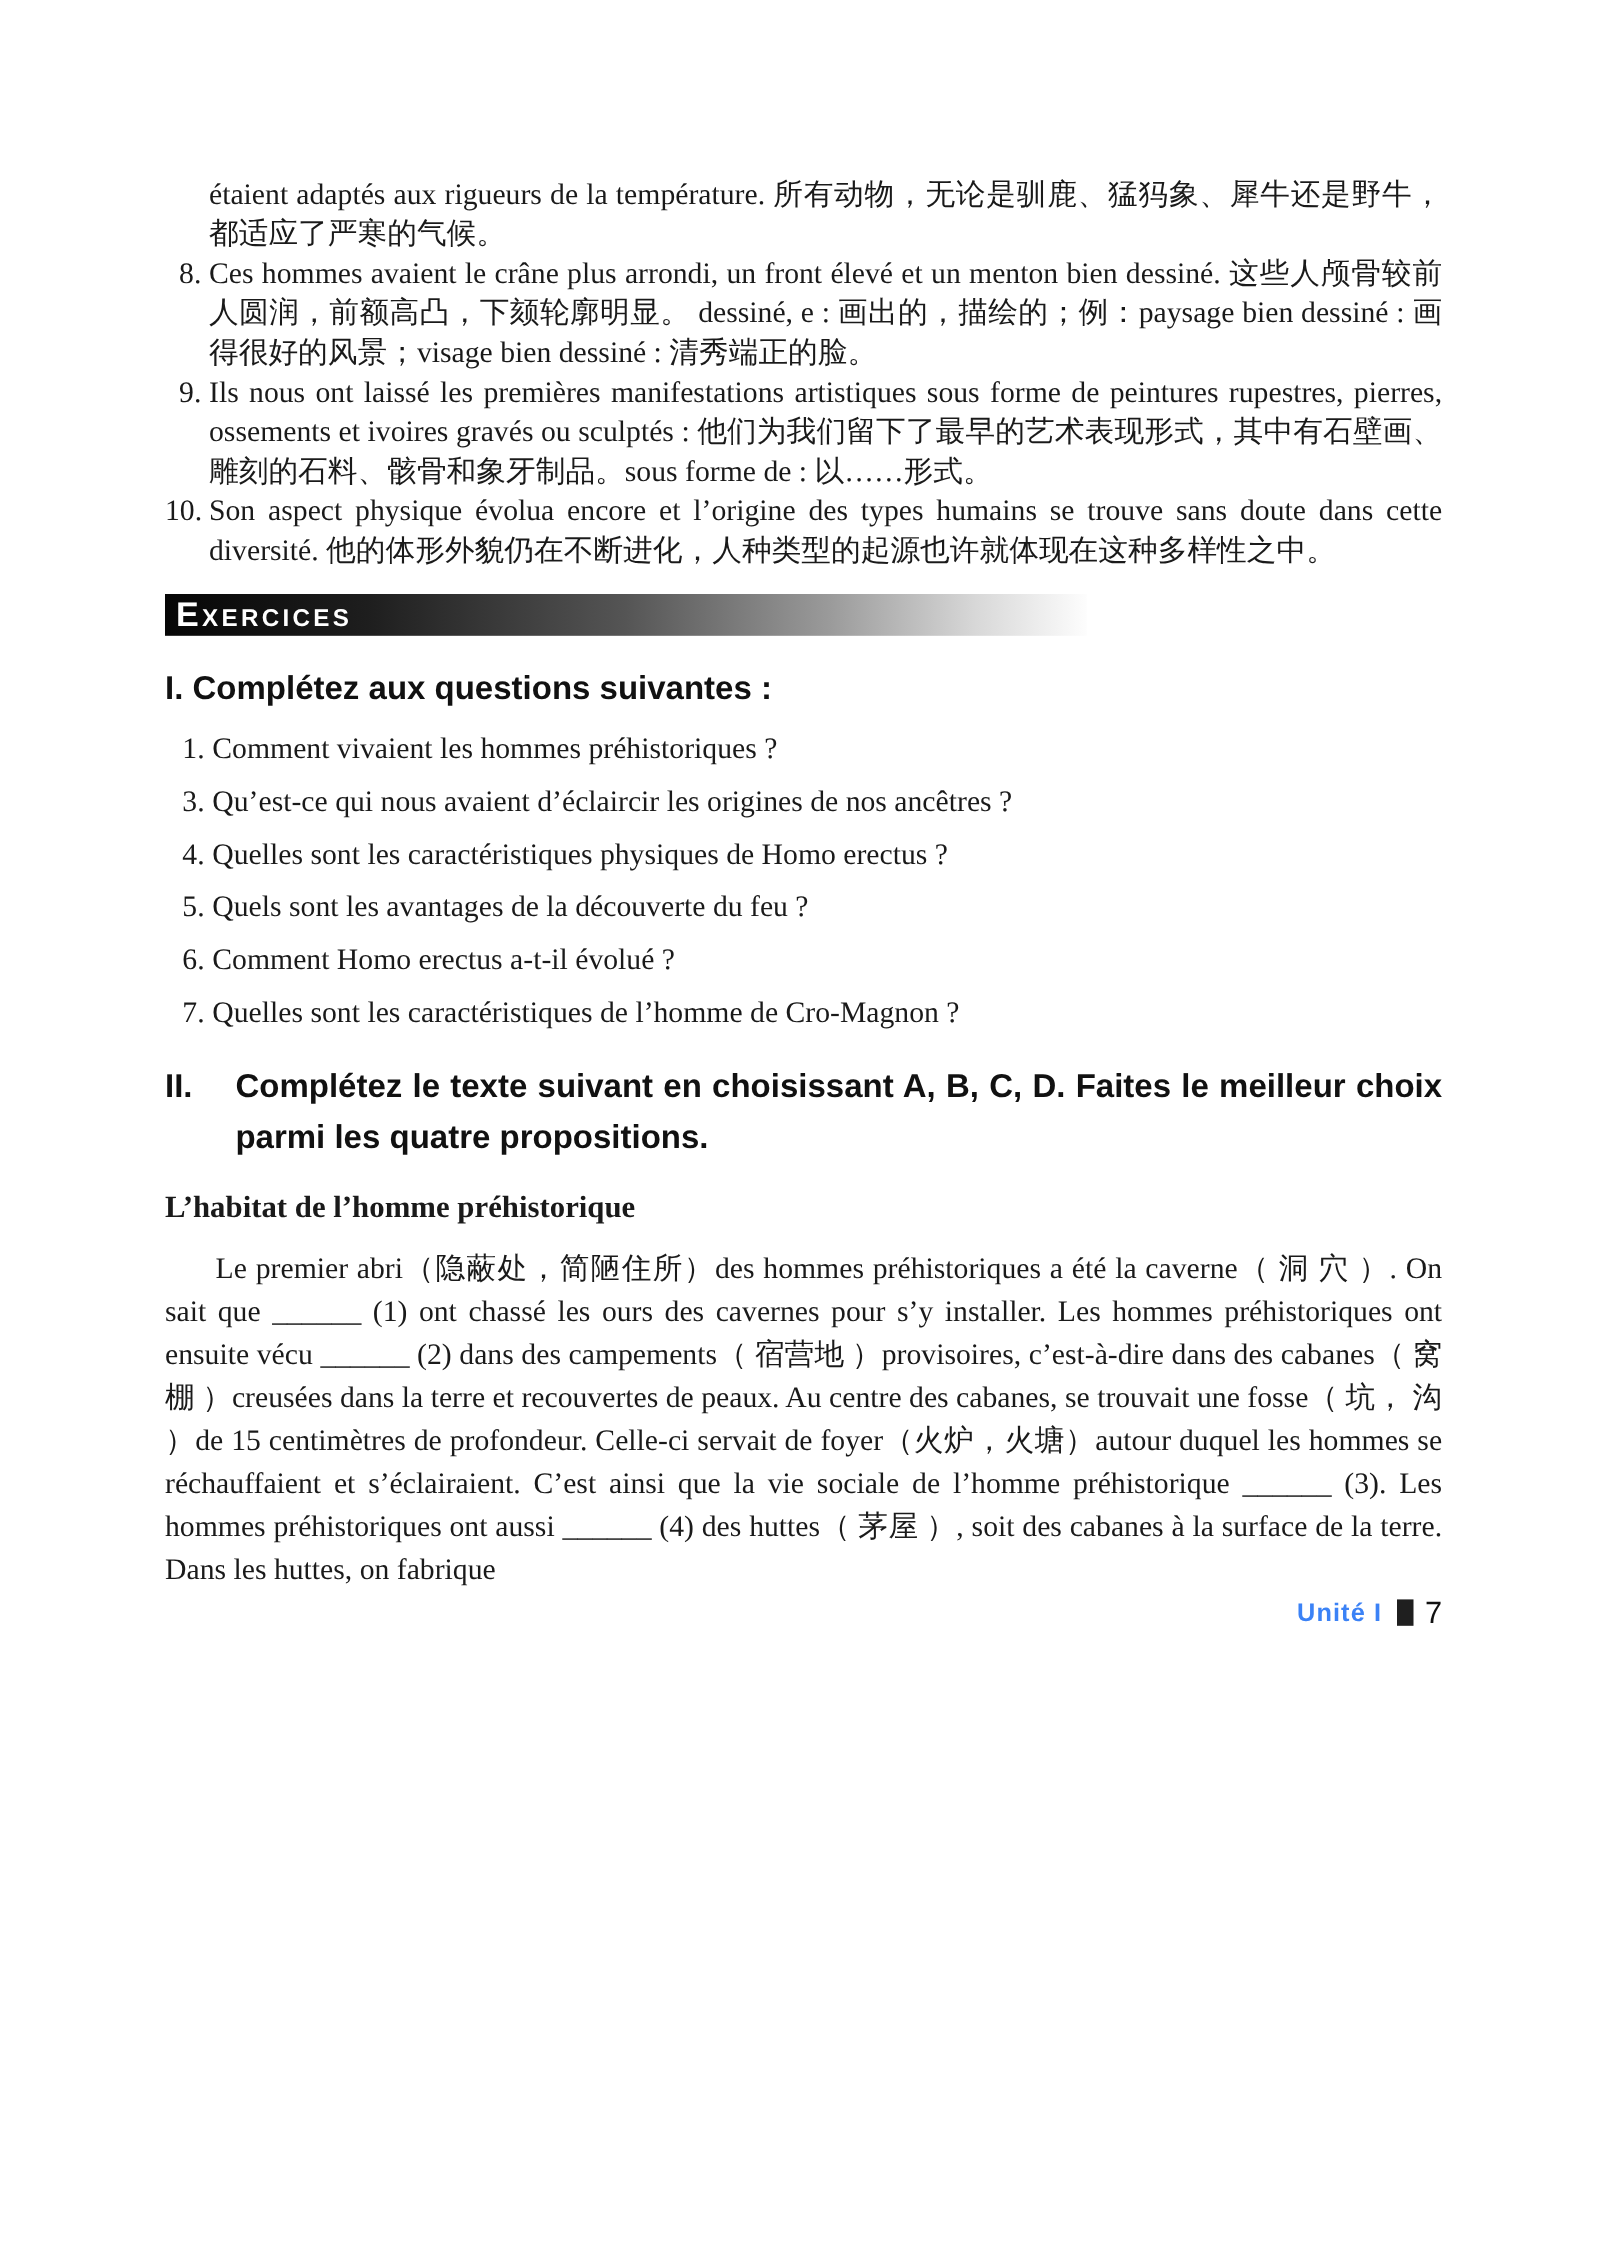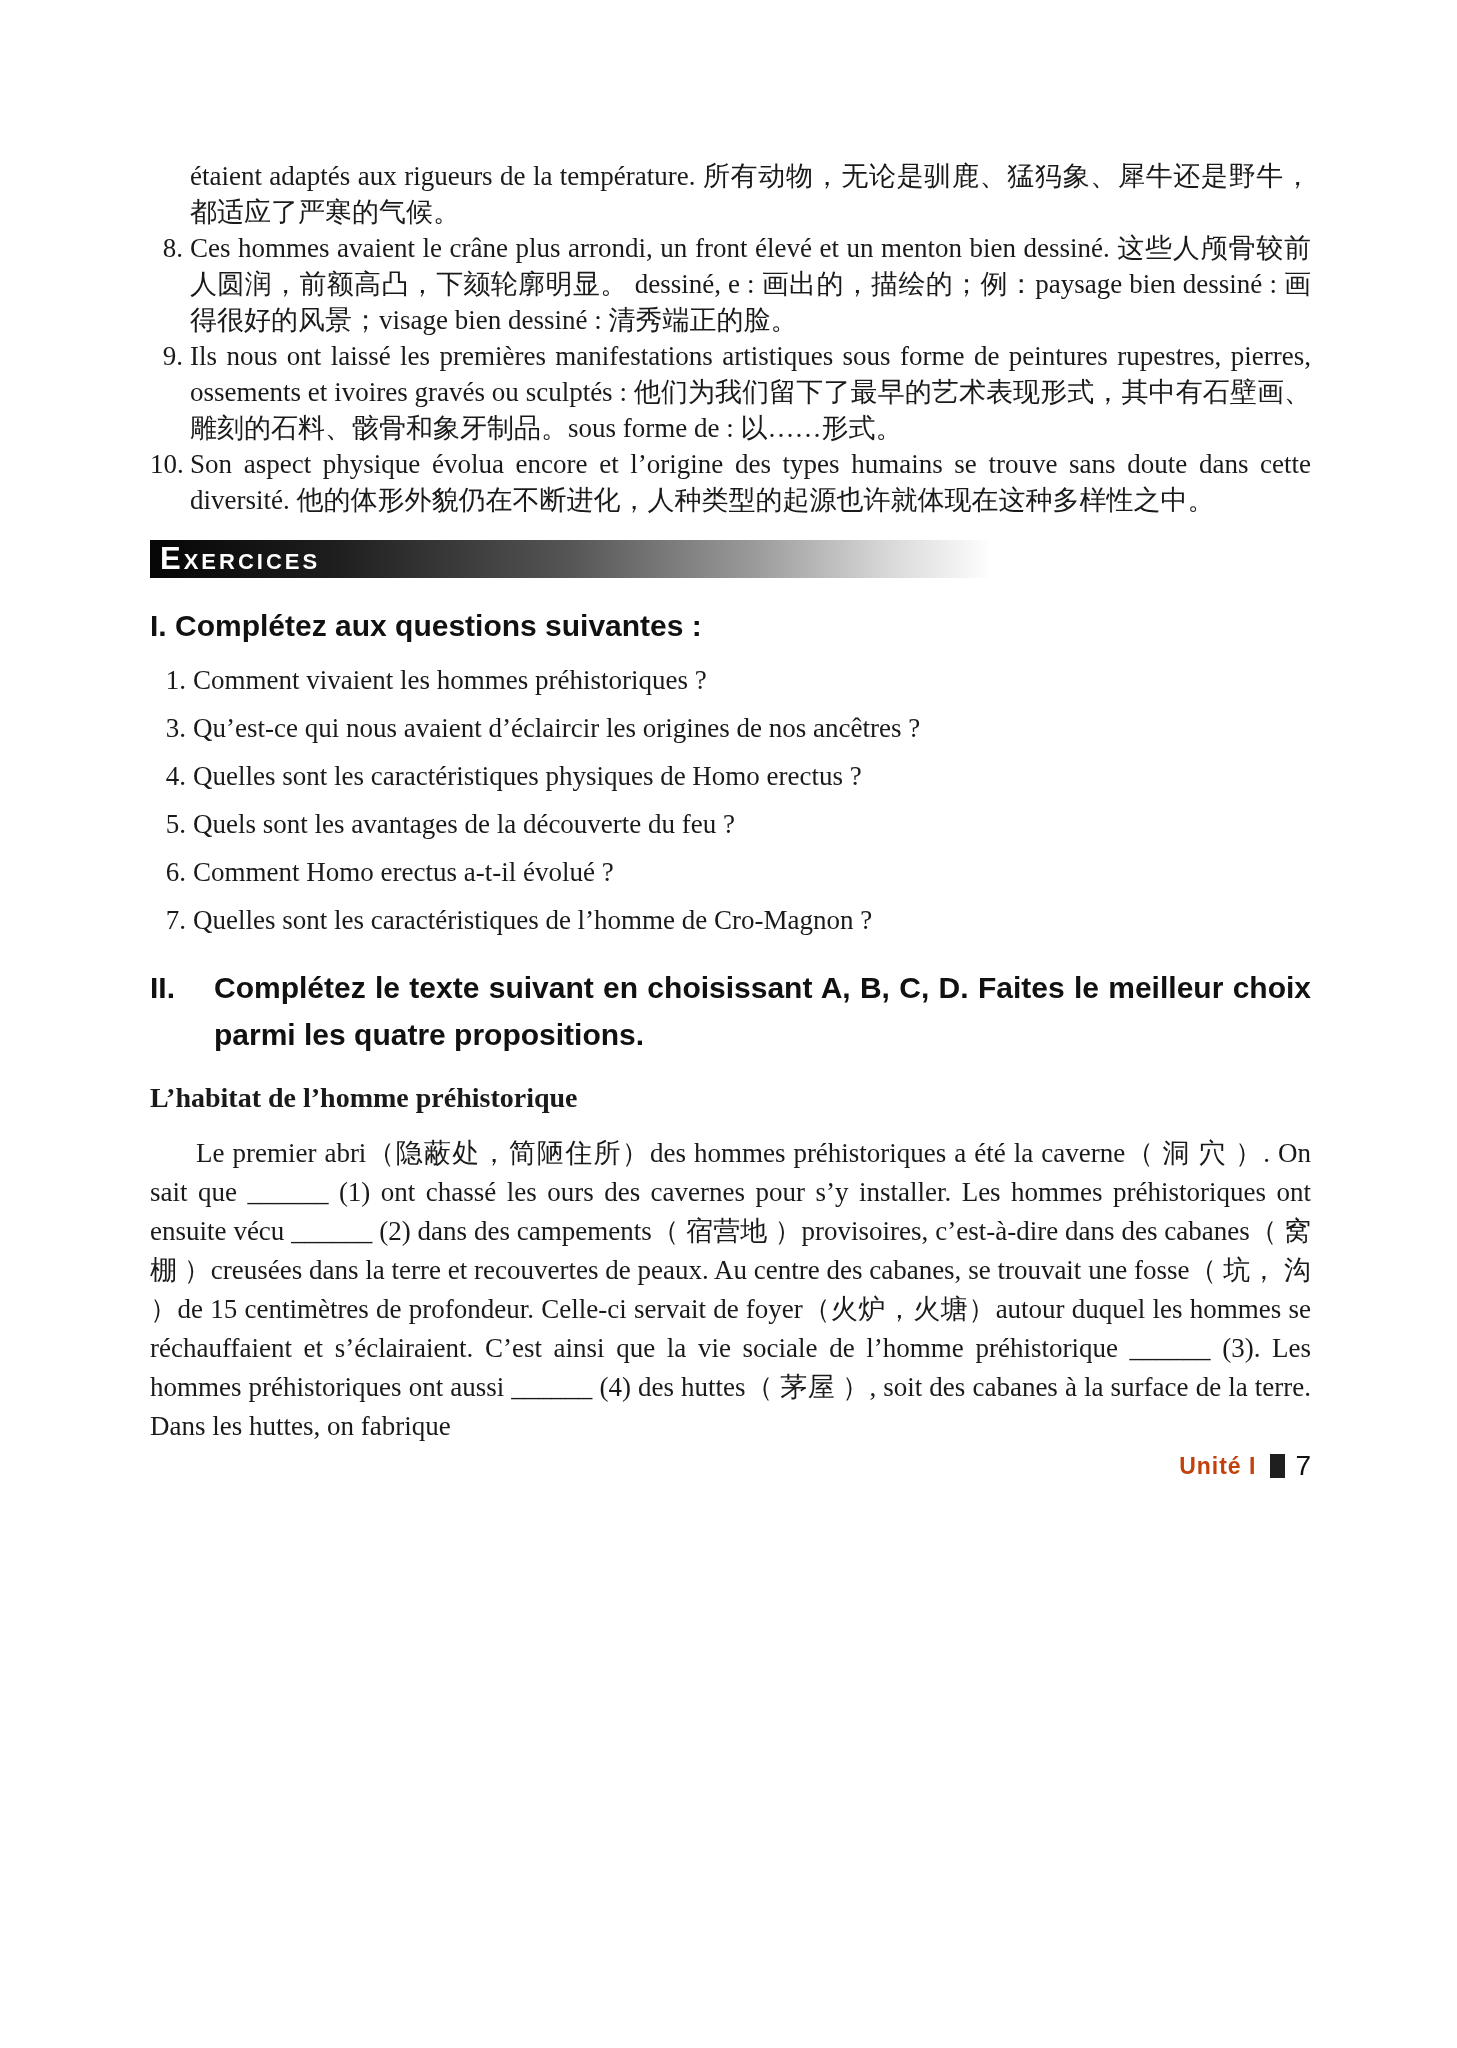--- a/index.html
+++ b/index.html
@@ -125,21 +125,21 @@
     position: absolute;
     right: 146px;
     bottom: 78px;
     display: flex;
     align-items: center;
   }
   .footer .unit {
     font-family: "Liberation Sans", sans-serif;
     font-weight: bold;
     font-size: 23px;
-    color: #c2410c;
+    color: #3b82f6;
     letter-spacing: 1px;
   }
   .footer .sq {
     display: inline-block;
     width: 15px;
     height: 24px;
     background: #1f1f1f;
     margin: 0 10px 0 14px;
   }
   .footer .pagenum {

